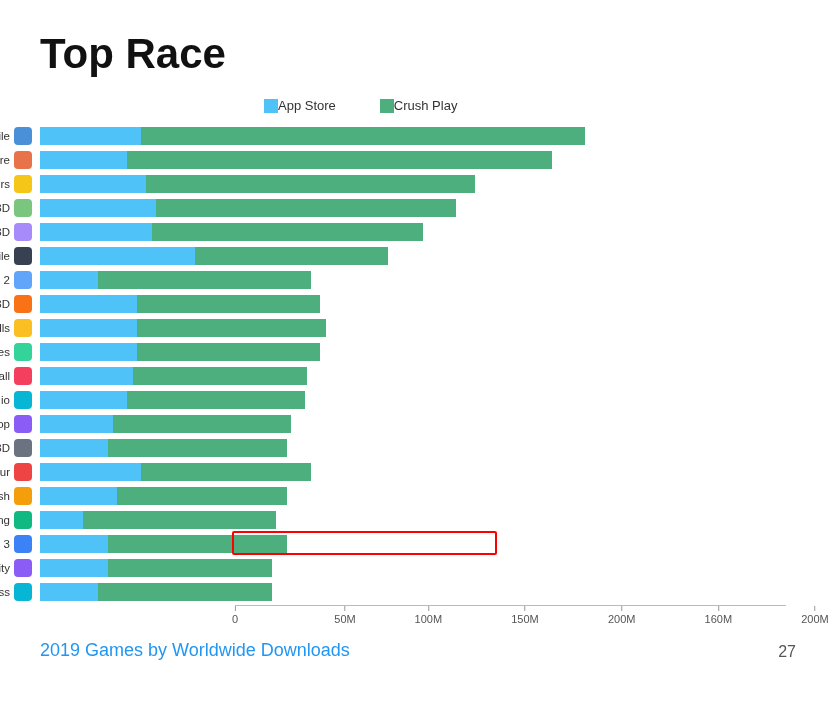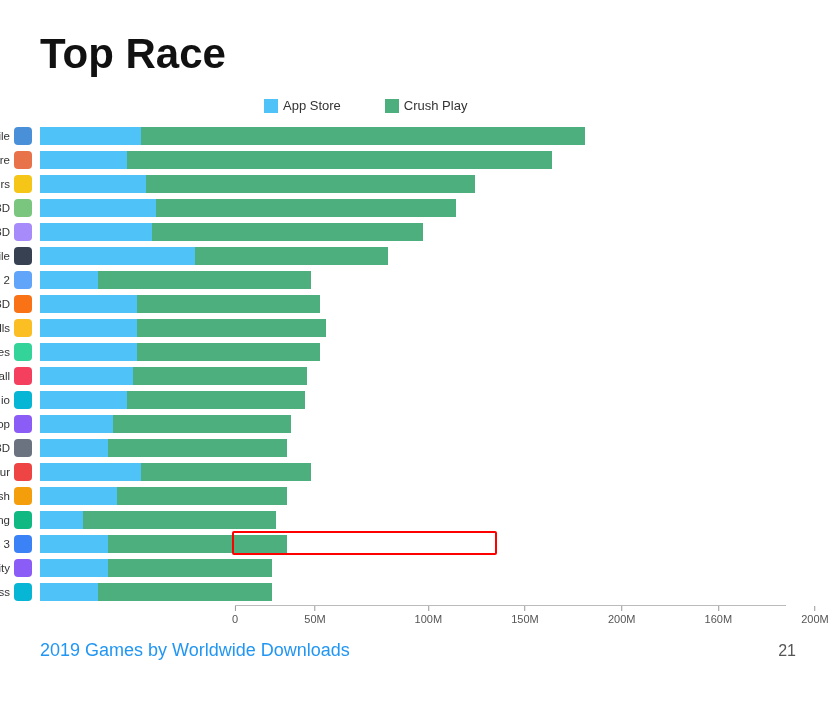--- a/index.html
+++ b/index.html
@@ -21,21 +21,20 @@
       align-items: center;
       gap: 20px;
       margin-bottom: 12px;
       margin-left: 200px;
       font-size: 13px;
       color: #333;
     }
     .legend-item {
       display: flex;
       align-items: flex-end;
-      gap: 5px;
       padding-left: 24px;
     }
     .legend-box {
       width: 14px;
       height: 14px;
     }
     .chart-area {
       position: relative;
       margin-left: 0;
     }
@@ -112,21 +111,21 @@
     .x-axis-container {
       position: relative;
       margin-left: 195px;
       height: 25px;
       border-top: 1px solid #bbb;
       margin-right: 10px;
     }
     .footer {
       display: flex;
       justify-content: space-between;
-      align-items: center;
+      align-items: flex-end;
       margin-top: 10px;
     }
     .footer-title {
       font-size: 18px;
       color: #2196F3;
       font-weight: 500;
     }
     .footer-page {
       font-size: 16px;
       color: #555;
@@ -355,21 +354,21 @@
           </div>
         </div>
       </div>
   <div style="position: absolute; left: 192px; top: 406px; width: 265.467px; height: 24px; border: 2px solid red; border-radius: 2px; pointer-events: none;"></div>
     </div>
   <div class="x-axis-container" id="x-axis-container">
       <div class="x-tick" style="left: 0px;">
         <div class="x-tick-line"></div>
         <div class="x-tick-label">0</div>
       </div>
-      <div class="x-tick" style="left: 80px;">
+      <div class="x-tick" style="left: 110px;">
         <div class="x-tick-line"></div>
         <div class="x-tick-label">50M</div>
       </div>
       <div class="x-tick" style="left: 193.333px;">
         <div class="x-tick-line"></div>
         <div class="x-tick-label">100M</div>
       </div>
       <div class="x-tick" style="left: 290px;">
         <div class="x-tick-line"></div>
         <div class="x-tick-label">150M</div>
@@ -384,14 +383,14 @@
       </div>
       <div class="x-tick" style="left: 580px;">
         <div class="x-tick-line"></div>
         <div class="x-tick-label">200M</div>
       </div>
     </div>
 </div>
 
 <div class="footer">
   <span class="footer-title">2019 Games by Worldwide Downloads</span>
-  <span class="footer-page">21</span>
+  <span class="footer-page">27</span>
 </div>
 
 </body></html>

